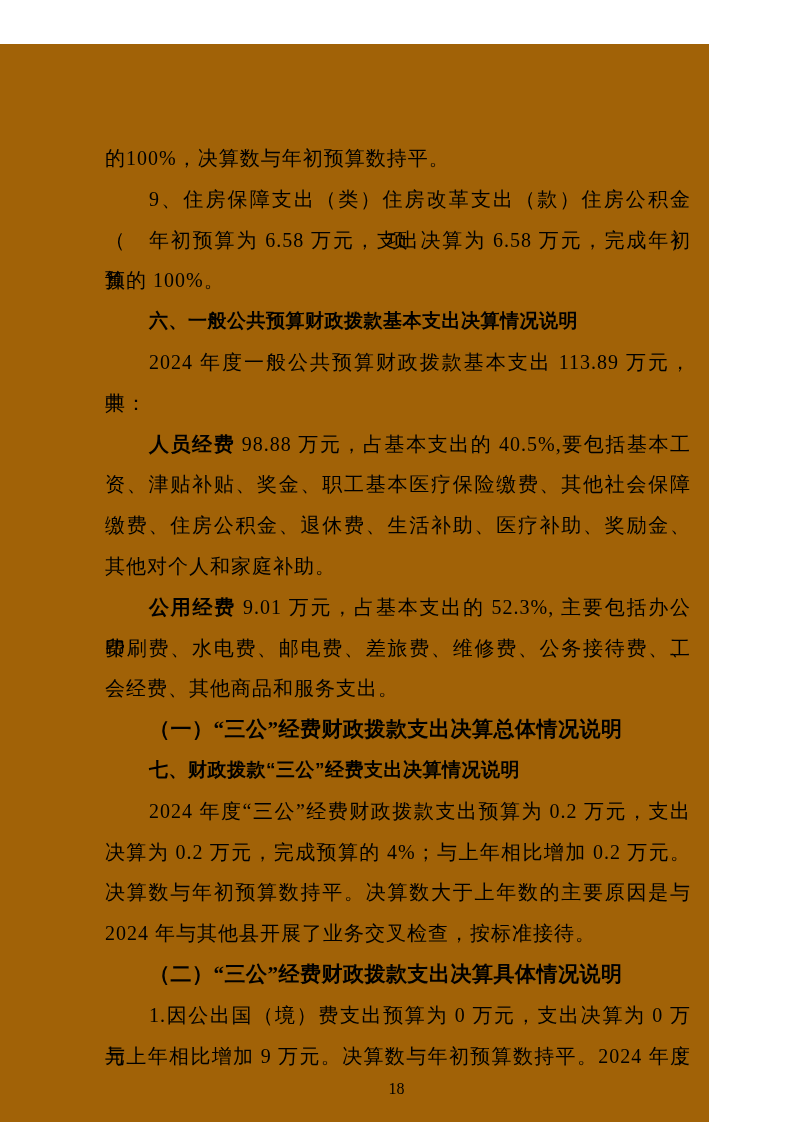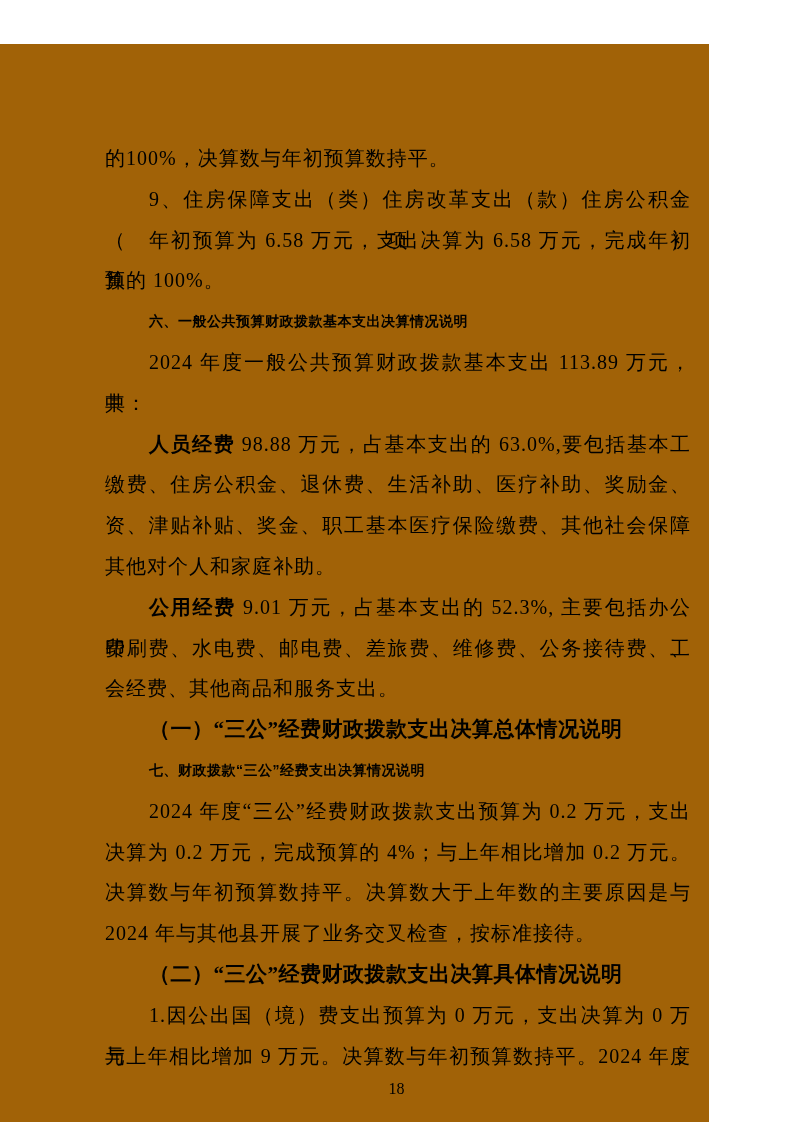--- a/index.html
+++ b/index.html
@@ -30,21 +30,21 @@
   }
   .stretch {
     white-space: normal;
     text-align: justify;
     text-align-last: justify;
   }
   .indent { text-indent: 44px; }
   .hei {
     font-family: "Liberation Sans", "DejaVu Sans", sans-serif;
     font-weight: bold;
-    font-size: 14px;
+    font-size: 19px;
     letter-spacing: 0.5px;
   }
   .kai {
     font-weight: bold;
     font-size: 21px;
     letter-spacing: 0.5px;
   }
   .lead {
     font-family: "Liberation Sans", "DejaVu Sans", sans-serif;
     font-weight: bold;
@@ -65,23 +65,23 @@
 
 <div class="page">
   <div class="content">
     <div class="line">的100%，决算数与年初预算数持平。</div>
     <div class="line stretch indent">9、住房保障支出（类）住房改革支出（款）住房公积金（项）</div>
     <div class="line stretch indent">年初预算为 6.58 万元，支出决算为 6.58 万元，完成年初预</div>
     <div class="line">算的 100%。</div>
     <div class="line hei indent">六、一般公共预算财政拨款基本支出决算情况说明</div>
     <div class="line stretch indent">2024 年度一般公共预算财政拨款基本支出 113.89 万元，其</div>
     <div class="line">中：</div>
-    <div class="line stretch indent"><span class="lead">人员经费</span><span> 98.88 万元，占基本支出的 63.0%,要包括基本工</span></div>
+    <div class="line stretch indent"><span class="lead">人员经费</span><span> 98.88 万元，占基本支出的 40.5%,要包括基本工</span></div>
+    <div class="line stretch">资、津贴补贴、奖金、职工基本医疗保险缴费、其他社会保障</div>
     <div class="line stretch">缴费、住房公积金、退休费、生活补助、医疗补助、奖励金、</div>
-    <div class="line stretch">资、津贴补贴、奖金、职工基本医疗保险缴费、其他社会保障</div>
     <div class="line">其他对个人和家庭补助。</div>
     <div class="line stretch indent"><span class="lead">公用经费</span><span> 9.01 万元，占基本支出的 52.3%, 主要包括办公费、</span></div>
     <div class="line stretch">印刷费、水电费、邮电费、差旅费、维修费、公务接待费、工</div>
     <div class="line">会经费、其他商品和服务支出。</div>
     <div class="line kai indent">（一）“三公”经费财政拨款支出决算总体情况说明</div>
     <div class="line hei indent">七、财政拨款“三公”经费支出决算情况说明</div>
     <div class="line stretch indent">2024 年度“三公”经费财政拨款支出预算为 0.2 万元，支出</div>
     <div class="line stretch">决算为 0.2 万元，完成预算的 4%；与上年相比增加 0.2 万元。</div>
     <div class="line stretch">决算数与年初预算数持平。决算数大于上年数的主要原因是与</div>
     <div class="line">2024 年与其他县开展了业务交叉检查，按标准接待。</div>

